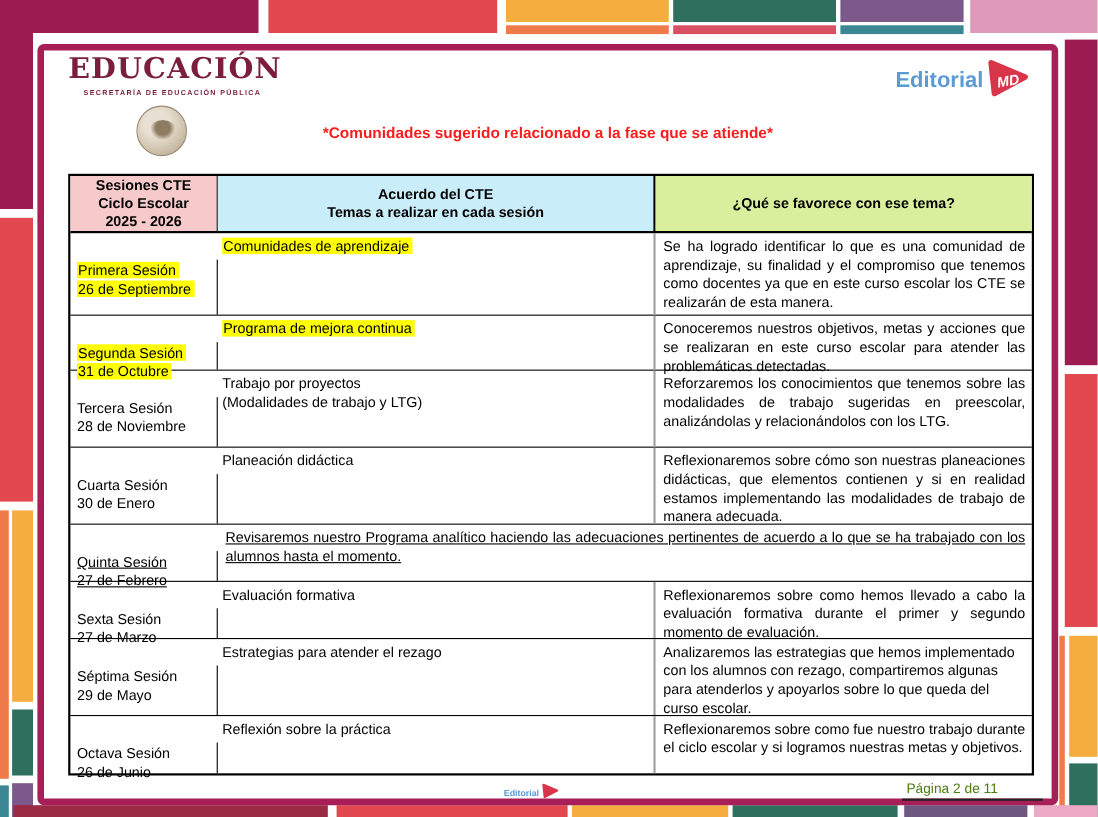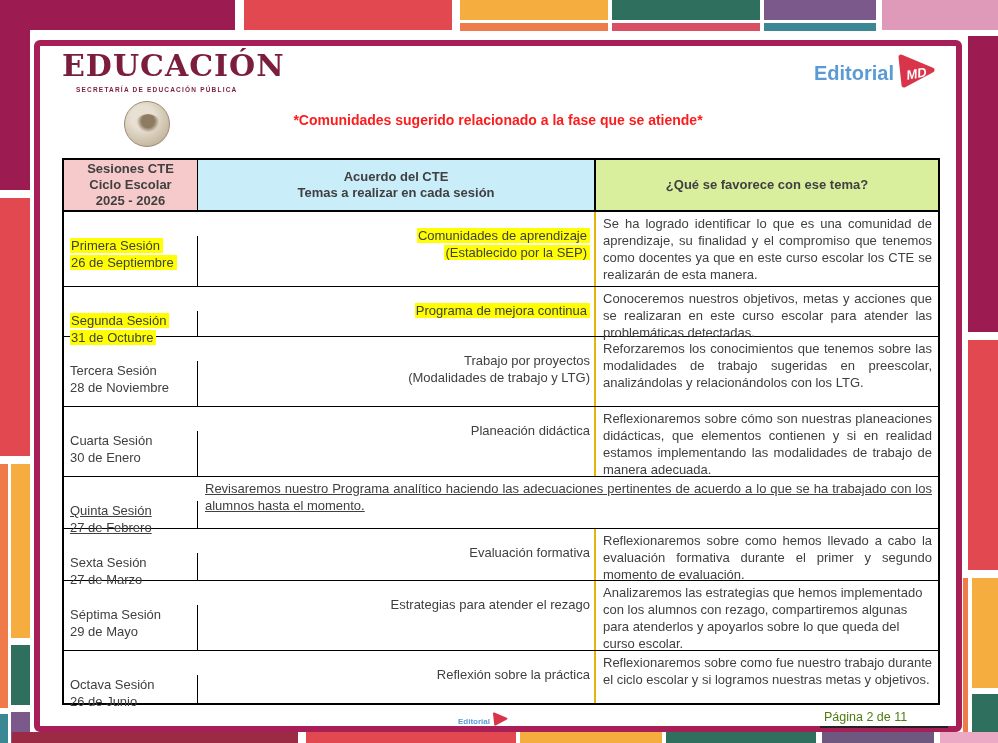--- a/index.html
+++ b/index.html
@@ -13,21 +13,21 @@
   
   #page {
     position:absolute; left:34px; top:40px; width:928px; height:692px;
     background:#ffffff; border:6px solid #a81e57; border-radius:6px; z-index:2;
   }
   #page-inner { position:relative; width:100%; height:100%; }
 
   
   #sep-logo { position:absolute; left:22px; top:2px; }
   #sep-title {
-    font-family:"DejaVu Serif", serif; font-weight:bold; font-size:30px;
+    font-family:"DejaVu Serif", serif; font-weight:bold; font-size:26px;
     color:#7b1e3e; letter-spacing:1px;
   }
   #sep-subtitle {
     font-size:6.5px; color:#7b1e3e; letter-spacing:1.2px; font-weight:bold;
     margin:3px 0 0 14px;
   }
   #sep-seal {
     width:46px; height:46px; border-radius:50%;
     background:radial-gradient(circle at 40% 35%, #e8e0d2 0 30%, #c9bca6 70%, #a6947c 100%);
     border:1px solid #9a8a74; margin:8px 0 0 62px; position:relative;
@@ -47,31 +47,31 @@
 
   
   #page-title {
     position:absolute; left:0; right:0; top:66px; text-align:center;
     color:#fb1d1d; font-weight:bold; font-size:14px;
   }
 
   
   #cte-table {
     position:absolute; left:22px; top:112px; width:878px;
-    border:2px solid #000; font-size:13px; color:#404040; background:#fff;
+    border:2px solid #000; font-size:13px; color:#000000; background:#fff;
   }
   .thead { display:flex; height:52px; border-bottom:2px solid #000; font-weight:bold; text-align:center; }
   .hc { display:flex; flex-direction:column; justify-content:center; line-height:1.25; }
   .hc1 { width:134px; background:#f6caca; border-right:1px solid #000; }
   .hc2 { width:398px; background:#c9eefa; border-right:2px solid #000; }
   .hc3 { flex:1; background:#d9ef9e; }
   .trow { display:flex; border-bottom:1px solid #000; }
   #tbody .trow:last-child { border-bottom:none; }
   .c1 { width:134px; border-right:1px solid #000; padding:2px 4px 2px 6px; line-height:1.3;margin-top:24px; }
-  .c2 { width:398px; border-right:2px solid #eab308; text-align:right; padding:16px 4px; line-height:1.3; }
+  .c2 { width:398px; border-right:2px solid #a3a3a3; text-align:left; padding:4px 4px; line-height:1.3; }
   .c3 { flex:1; padding:4px 6px 2px 7px; text-align:justify; line-height:1.3; }
   .c3.ta-left { text-align:left; }
   .line { display:block; }
   .hl { background:#ffff00; padding:0 3px 0 1px; }
   #tbody .trow:nth-child(1){ height:75px; }
   #tbody .trow:nth-child(2){ height:50px; }
   #tbody .trow:nth-child(3){ height:70px; }
   #tbody .trow:nth-child(4){ height:70px; }
   #tbody .trow:nth-child(5){ height:52px;text-decoration:underline; }
   #tbody .trow:nth-child(6){ height:52px; }
@@ -162,21 +162,20 @@
             </div>
         </div>
         <div id="tbody">
   <div class="trow">
     <div class="c1">
       <div class="line"><span class="session hl">Primera Sesión</span></div>
       <div class="line"><span class="date hl">26 de Septiembre</span></div>
     </div>
     <div class="c2">
                 <div class="line"><span class="hl">Comunidades de aprendizaje</span></div>
-                <div class="line"><span class="hl">(Establecido por la SEP)</span></div>
               </div>
     <div class="c3">Se ha logrado identificar lo que es una comunidad de aprendizaje, su finalidad y el compromiso que tenemos como docentes ya que en este curso escolar los CTE se realizarán de esta manera.</div>
   </div>
 
   <div class="trow">
     <div class="c1">
       <div class="line"><span class="session hl">Segunda Sesión</span></div>
       <div class="line"><span class="date hl">31 de Octubre</span></div>
     </div>
     <div class="c2">

